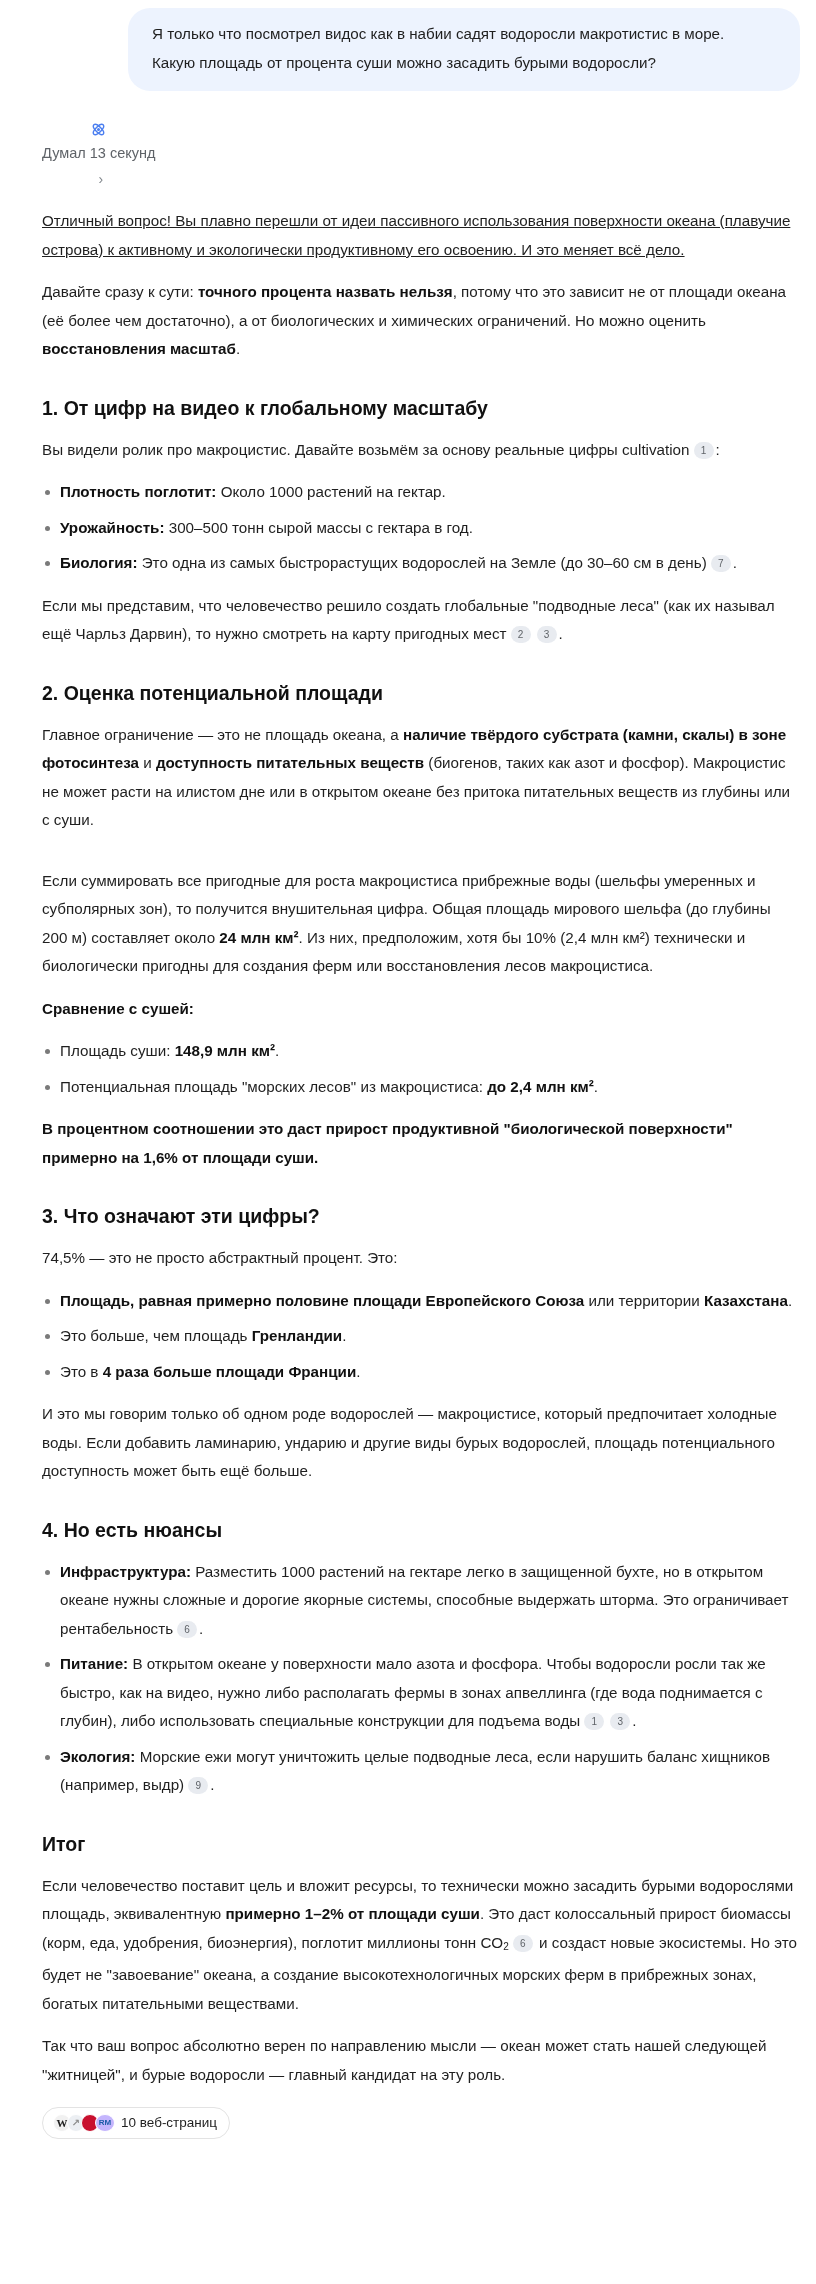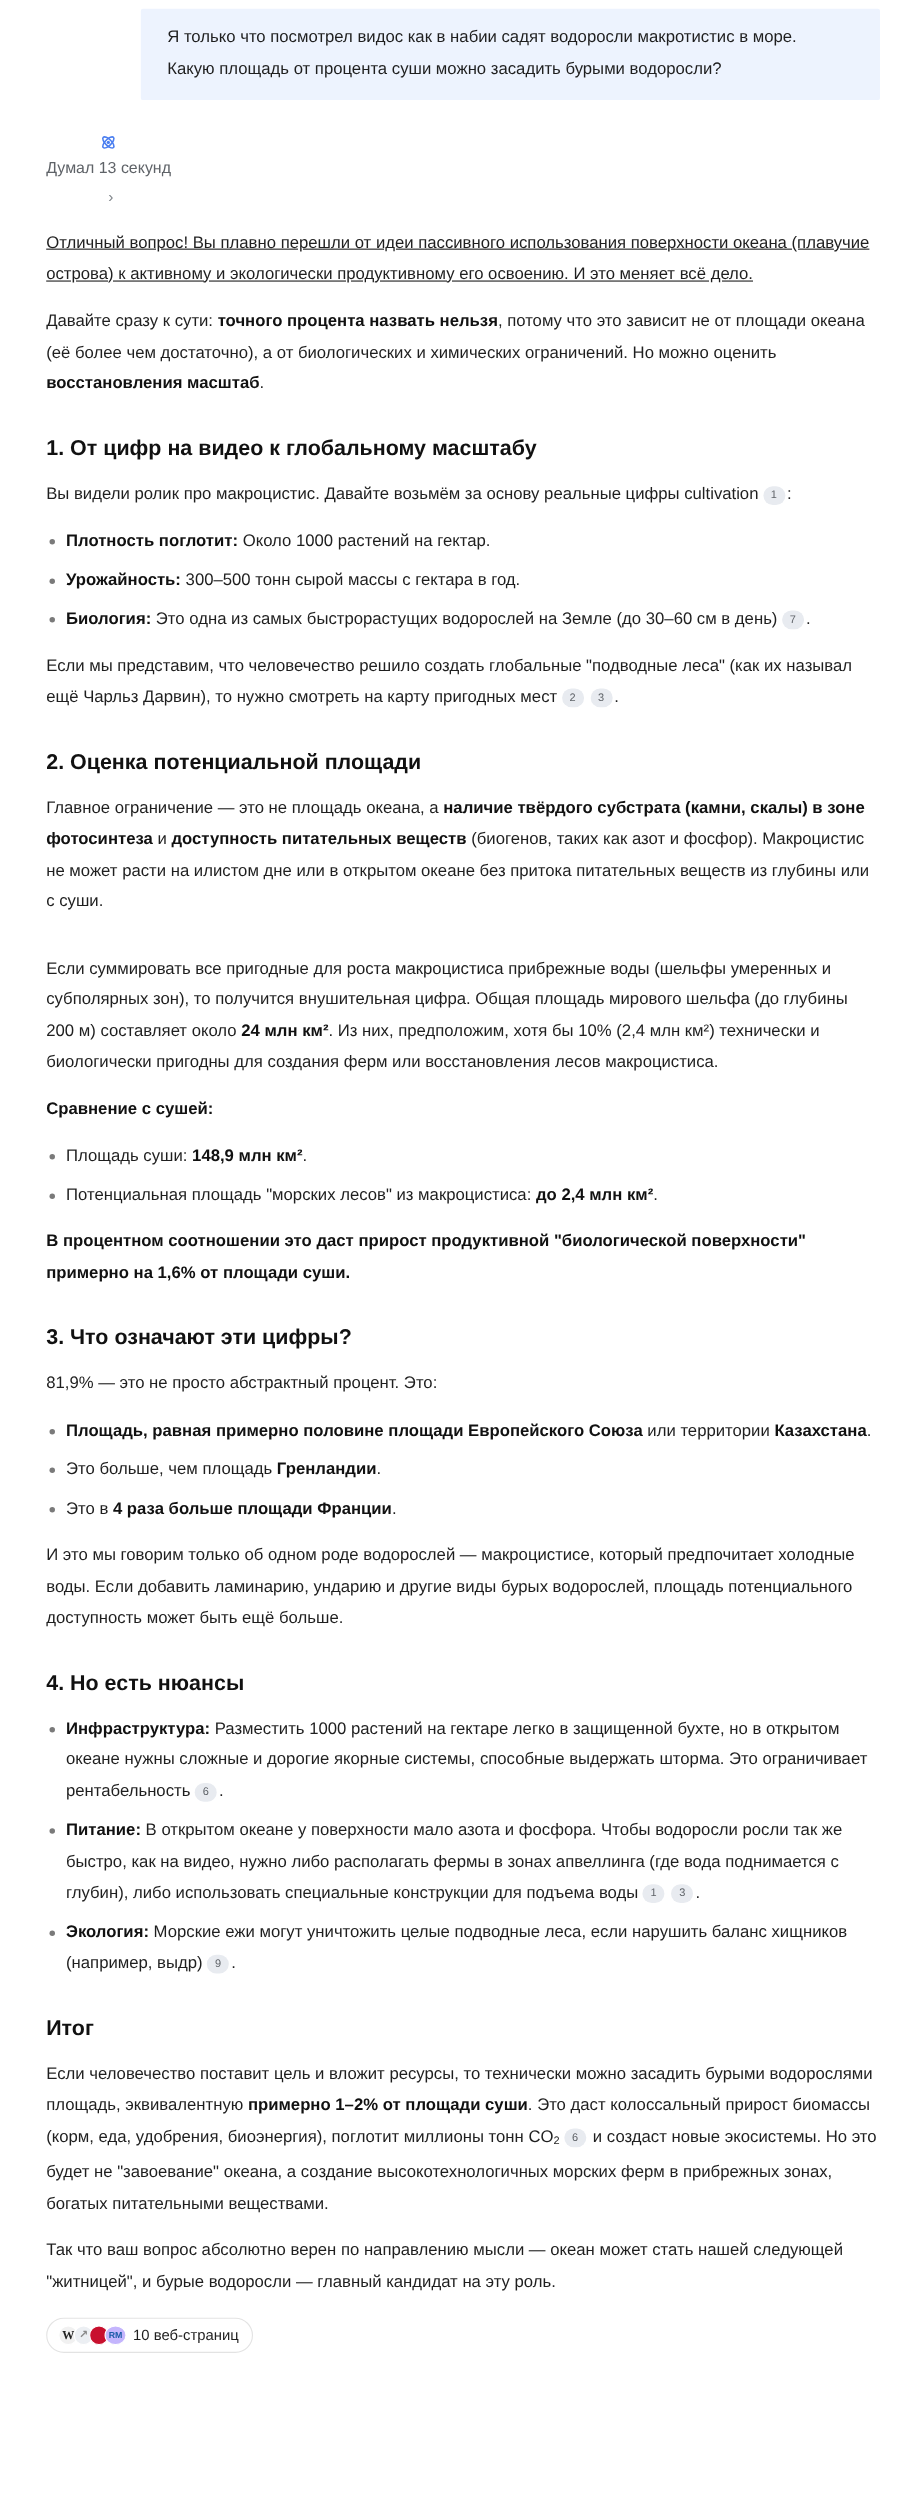--- a/index.html
+++ b/index.html
@@ -9,21 +9,21 @@
     font-family: "Liberation Sans", "DejaVu Sans", sans-serif;
     color: #1f1f1f;
     font-size: 15.2px;
     line-height: 28.5px;
     position: relative;
     overflow: hidden;
   }
   .user-row { display: flex; justify-content: flex-end; padding: 8px 16px 0 0; }
   .user-bubble {
     background: #edf3fe;
-    border-radius: 2px;
+    border-radius: 22px;
     padding: 12px 20px 14px 24px;
     width: 628px;
     color: #1f1f1f;
     font-size: 15.2px;
     line-height: 28.5px;
   }
   .answer { padding: 0 16px 0 42px; }
   .thinking {
     display: inline-flex; align-items: center; gap: 6px;
     margin-top: 31px; color: #5f6368; font-size: 14.5px; line-height: 20px;
@@ -111,21 +111,21 @@
   <p style="margin-top:32px"><span>Если суммировать все пригодные для роста макроцистиса прибрежные воды (шельфы умеренных и субполярных зон), то получится внушительная цифра. Общая площадь мирового шельфа (до глубины 200 м) составляет около </span><b>24 млн км²</b><span>. Из них, предположим, хотя бы 10% (2,4 млн км²) технически и биологически пригодны для создания ферм или восстановления лесов макроцистиса.</span></p>
   <p><b>Сравнение с сушей:</b></p>
   <ul>
     <li><span>Площадь суши: </span><b>148,9 млн км²</b><span>.</span></li>
     <li><span>Потенциальная площадь "морских лесов" из макроцистиса: </span><b>до 2,4 млн км²</b><span>.</span></li>
   </ul>
   <p><b>В процентном соотношении это даст прирост продуктивной "биологической поверхности" примерно на 1,6% от площади суши.</b></p>
 
   
   <h3>3. Что означают эти цифры?</h3>
-  <p>81,9% — это не просто абстрактный процент. Это:</p>
+  <p>74,5% — это не просто абстрактный процент. Это:</p>
   <ul>
     <li><span></span><b>Площадь, равная примерно половине площади Европейского Союза</b><span> или территории </span><b>Казахстана</b><span>.</span></li>
     <li><span>Это больше, чем площадь </span><b>Гренландии</b><span>.</span></li>
     <li><span>Это в </span><b>4 раза больше площади Франции</b><span>.</span></li>
   </ul>
   <p>И это мы говорим только об одном роде водорослей — макроцистисе, который предпочитает холодные воды. Если добавить ламинарию, ундарию и другие виды бурых водорослей, площадь потенциального доступность может быть ещё больше.</p>
 
   
   <h3>4. Но есть нюансы</h3>
   <ul>

